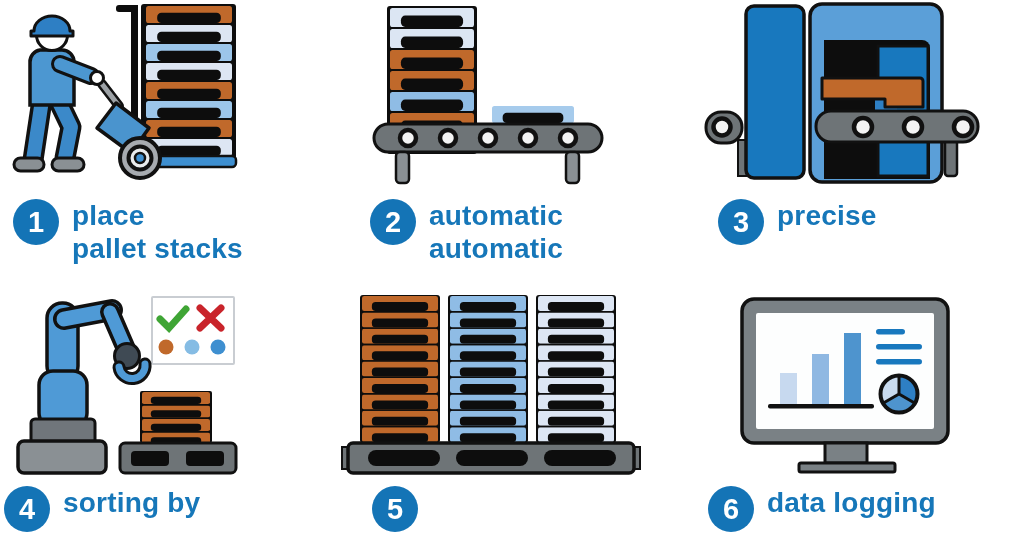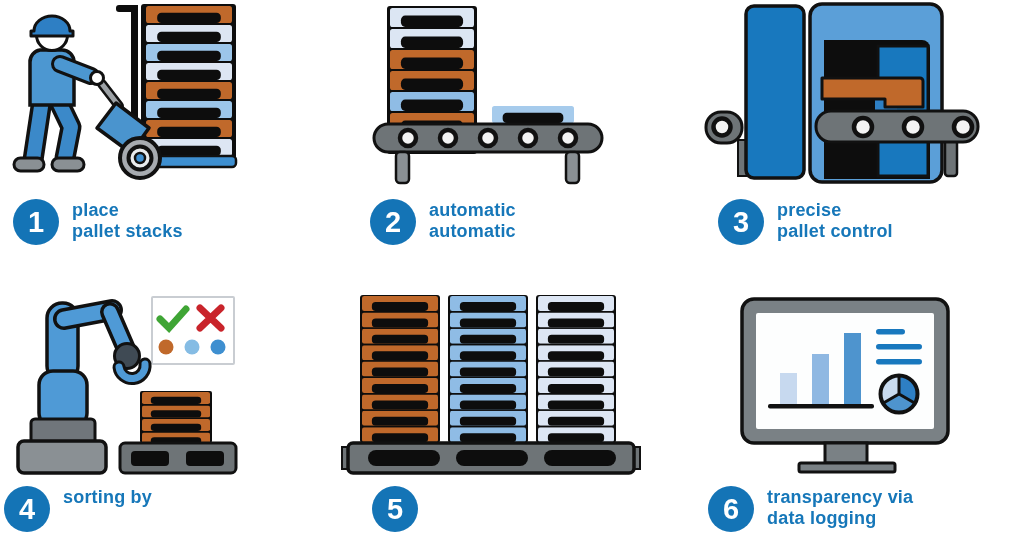--- a/index.html
+++ b/index.html
@@ -12,21 +12,21 @@
   .step-label{display:flex;align-items:flex-start;}
   .badge{
     width:46px;height:46px;border-radius:50%;
     background:var(--accent,#1474B6);color:#ffffff;
     font-weight:bold;font-size:29px;line-height:46px;text-align:center;
     flex:0 0 46px;
   }
   .txt{
     margin-left:13px;margin-top:1px;
     color:var(--accent-text,#1677B9);
-    font-weight:bold;font-size:18px;line-height:1.17;
+    font-weight:bold;font-size:28px;line-height:1.17;
     letter-spacing:.2px;white-space:nowrap;
   }
   svg{display:block;}
 </style>
 </head>
 <body>
 
 <div class="canvas" style="--accent: #1474B6; --accent-text: #1677B9;">
 
   <svg width="0" height="0" style="position:absolute" aria-hidden="true">
@@ -126,21 +126,20 @@
       <rect x="245" y="140" width="12" height="36" rx="3" fill="#6E7477" stroke="#111" stroke-width="2.5"></rect>
       <rect x="116" y="111" width="162" height="31" rx="15" fill="#6E7477" stroke="#111" stroke-width="3"></rect>
       <circle cx="163" cy="127" r="9" fill="#F4F4F4" stroke="#111" stroke-width="4.5"></circle>
       <circle cx="213" cy="127" r="9" fill="#F4F4F4" stroke="#111" stroke-width="4.5"></circle>
       <circle cx="263" cy="127" r="9" fill="#F4F4F4" stroke="#111" stroke-width="4.5"></circle>
     </svg>
     <div class="step-label" style="margin-left:18px;margin-top:7px;">
       <div class="badge">3</div>
       <div class="txt">
         <div>precise</div>
-        <div>pallet control</div>
       </div>
     </div>
   </div>
 
   <div class="cell" style="left:0;top:275px;width:340px;">
     <svg class="icon-wrap" width="340" height="207" viewBox="0 0 340 207">
 
       <rect x="152" y="22" width="82" height="67" rx="1" fill="#FFFFFF" stroke="#C9CDD2" stroke-width="2"></rect>
       <path d="M160,44 l9,9 l17,-19" stroke="#3FA535" stroke-width="7" fill="none" stroke-linecap="round"></path>
       <path d="M200,33 L221,53 M221,33 L200,53" stroke="#C9242B" stroke-width="7" stroke-linecap="round"></path>
@@ -241,19 +240,18 @@
         <path d="M199,119 L183,128.25 A18.5,18.5 0 0 0 215,128.25 Z" fill="#4E94CE"></path>
         <path d="M199,119 L199,100.5 M199,119 L183,128.25 M199,119 L215,128.25" stroke="#111" stroke-width="3" fill="none"></path>
         <circle cx="199" cy="119" r="18.5" fill="none" stroke="#111" stroke-width="4"></circle>
       </g>
       <rect x="125" y="168" width="42" height="20" fill="#7A8185" stroke="#111" stroke-width="3"></rect>
       <rect x="99" y="188" width="96" height="9" rx="2" fill="#7A8185" stroke="#111" stroke-width="3"></rect>
     </svg>
     <div class="step-label" style="margin-left:8px;margin-top:4px;">
       <div class="badge">6</div>
       <div class="txt">
-        <div>transparency via</div>
         <div>data logging</div>
       </div>
     </div>
   </div>
 
 </div>
 
 </body></html>

